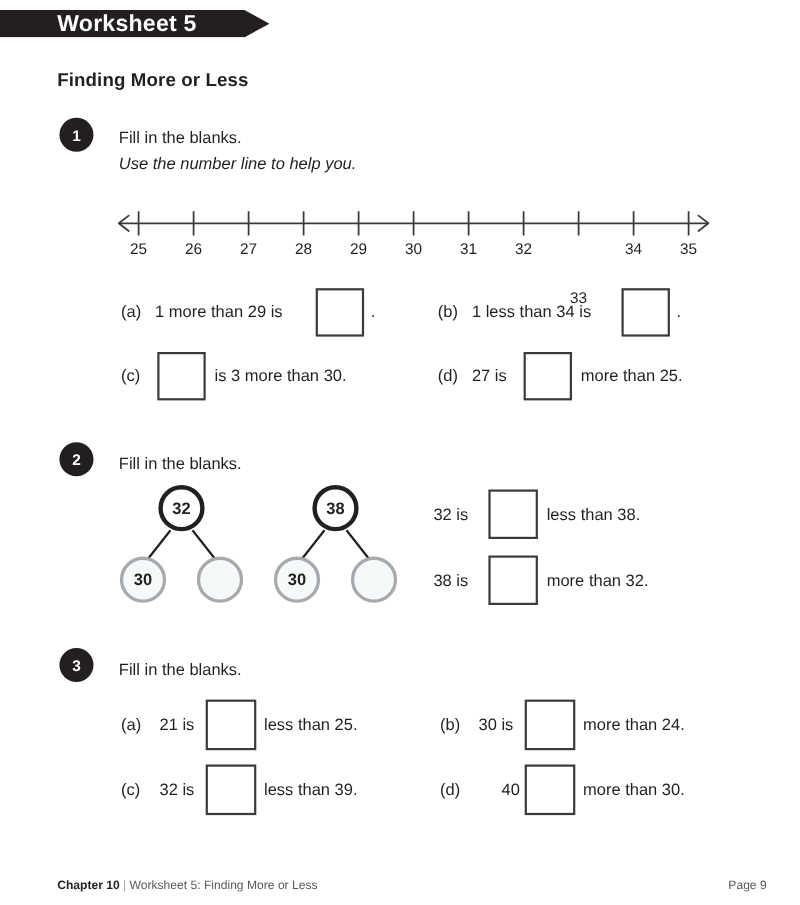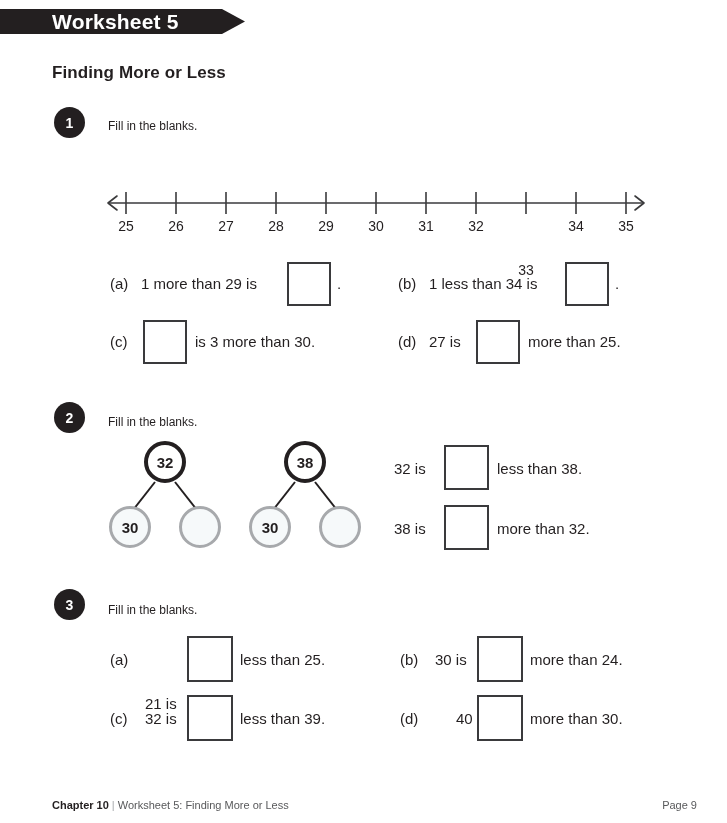--- a/index.html
+++ b/index.html
@@ -56,21 +56,21 @@
     background: #231f20;
     color: #ffffff;
     font-size: 14px;
     font-weight: bold;
     display: flex;
     align-items: center;
     justify-content: center;
   }
   .q-stem {
     position: absolute;
-    font-size: 12px;
+    font-size: 15px;
     line-height: 24px;
     white-space: nowrap;
   }
   .q-stem .italic { font-style: italic; }
 
   
   .txt {
     position: absolute;
     font-size: 15px;
     white-space: nowrap;
@@ -153,20 +153,21 @@
 
 <div class="banner">
   <span class="banner-title">Worksheet 5</span>
 </div>
 
 <div class="section-title">Finding More or Less</div>
 
 <div class="q-badge" style="left:54px; top:107px;">1</div>
 <div class="q-stem" style="left:108px; top:114px;">
   <div>Fill in the blanks.</div>
+  <div class="italic">Use the number line to help you.</div>
 </div>
 
 <div class="numline">
   <svg width="552" height="30" viewBox="0 0 552 30">
 
     <line x1="8" y1="15" x2="544" y2="15" stroke="#3a3a3c" stroke-width="1.6"></line>
 
     <polyline points="17,8 8,15 17,22" fill="none" stroke="#3a3a3c" stroke-width="1.6" stroke-linecap="round" stroke-linejoin="round"></polyline>
 
     <polyline points="535,8 544,15 535,22" fill="none" stroke="#3a3a3c" stroke-width="1.6" stroke-linecap="round" stroke-linejoin="round"></polyline>
@@ -243,21 +244,21 @@
 <div class="txt" style="left:497px; top:461px;">less than 38.</div>
 
 <div class="txt" style="left:394px; top:521px;">38 is</div>
 <div class="ansbox" style="left:444px; top:505px; width:45px; height:45px;"></div>
 <div class="txt" style="left:497px; top:521px;">more than 32.</div>
 
 <div class="q-badge" style="left:54px; top:589px;">3</div>
 <div class="q-stem" style="left:108px; top:598px;">Fill in the blanks.</div>
 
 <div class="txt" style="left:110px; top:652px;">(a)</div>
-<div class="txt" style="left:145px; top:652px;margin-top:44px;">21 is</div>
+<div class="txt" style="left:145px; top:652px;">21 is</div>
 <div class="ansbox" style="left:187px; top:636px; width:46px; height:46px;"></div>
 <div class="txt" style="left:240px; top:652px;">less than 25.</div>
 
 <div class="txt" style="left:400px; top:652px;">(b)</div>
 <div class="txt" style="left:435px; top:652px;">30 is</div>
 <div class="ansbox" style="left:477px; top:636px; width:46px; height:46px;"></div>
 <div class="txt" style="left:530px; top:652px;">more than 24.</div>
 
 <div class="txt" style="left:110px; top:711px;">(c)</div>
 <div class="txt" style="left:145px; top:711px;">32 is</div>

